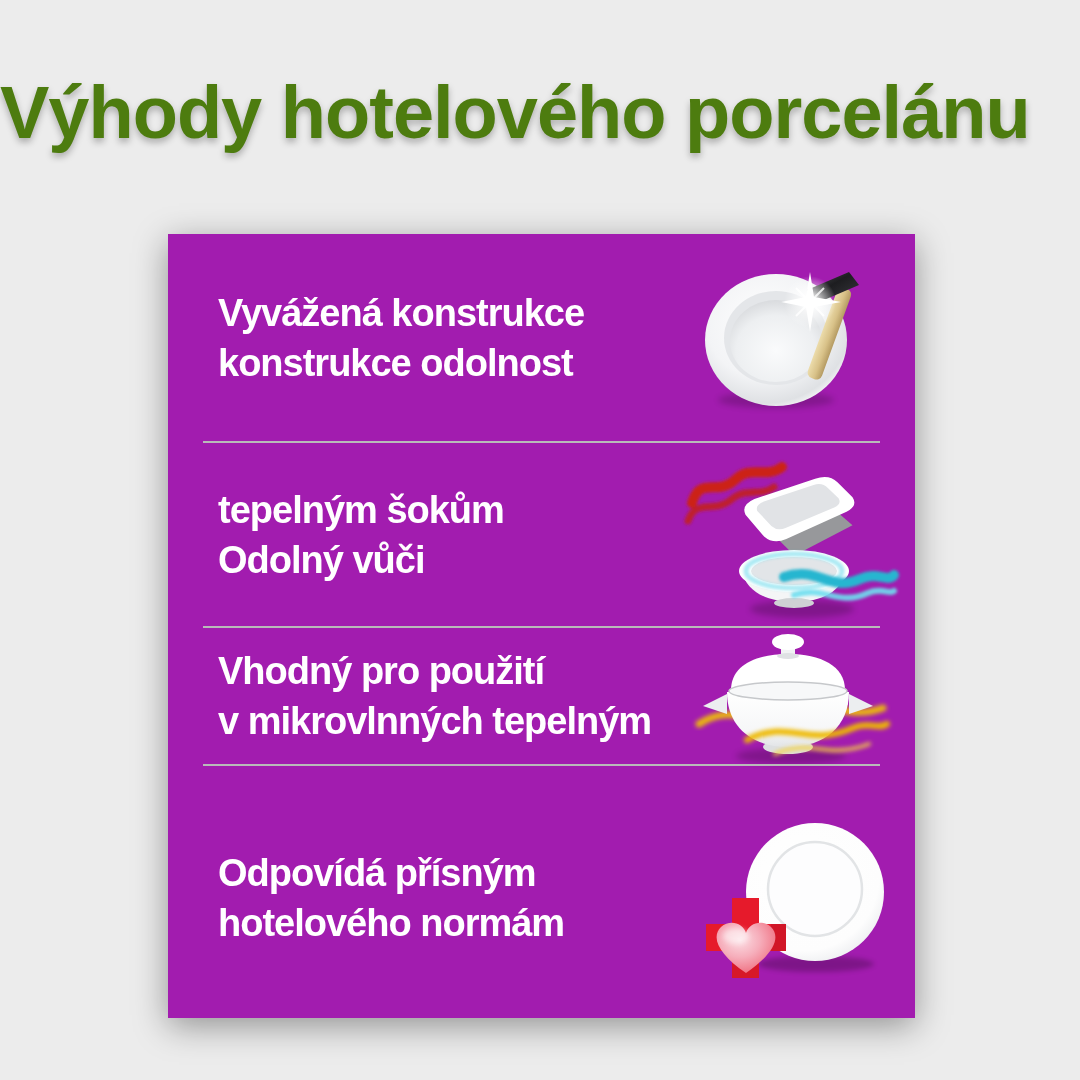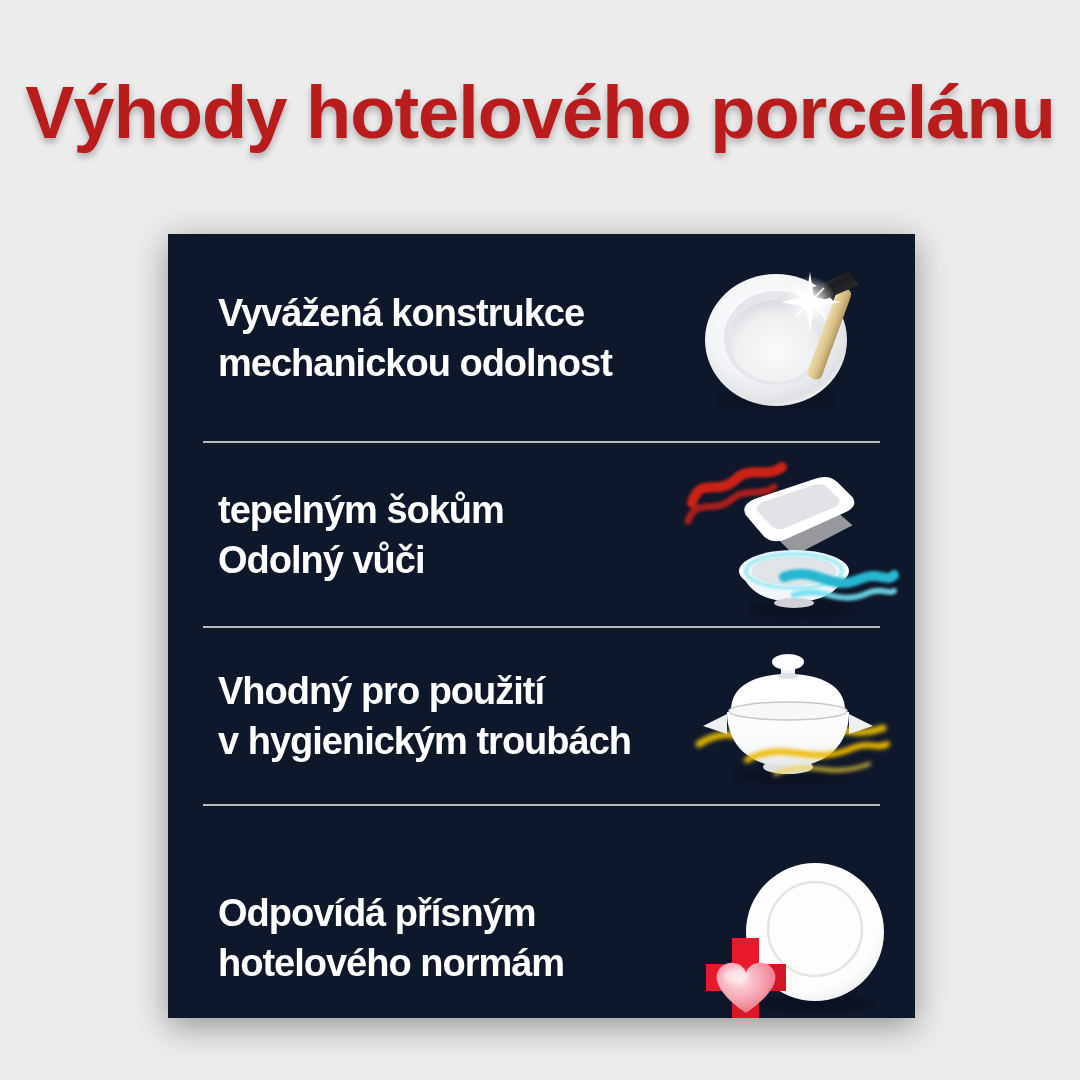--- a/index.html
+++ b/index.html
@@ -3,38 +3,37 @@
 <meta charset="utf-8">
 <style>
   html,body{margin:0;padding:0;}
   body{
     width:1080px;height:1080px;position:relative;overflow:hidden;
     background:#ececec;
     font-family:"Liberation Sans", sans-serif;
   }
   .title{
     position:absolute;left:0;right:0;top:70px;margin:0;
-    text-align:center;
     font-size:74px;font-weight:700;letter-spacing:-1px;
-    color:#b91c1c;
+    color:#4d7c0f;
     text-shadow:0 4px 7px rgba(0,0,0,0.28);
   }
   .card{
     position:absolute;left:168px;top:234px;width:747px;height:784px;
-    background:#0f172a;
+    background:#a21caf;
     box-shadow:0 8px 32px rgba(0,0,0,0.38);
     display:flex;flex-direction:column;
   }
   .row{
     flex:none;display:flex;align-items:center;
     padding:0 10px 0 50px;box-sizing:border-box;overflow:visible;
   }
   .row-1{height:207px}
   .row-2{height:183px}
-  .row-3{height:176px}
+  .row-3{height:136px}
   .row-4{height:264px}
   .row-text{
     flex:1;color:#ffffff;
     font-size:38px;font-weight:700;line-height:50px;letter-spacing:-1px;
   }
   .row-text .line{display:block;white-space:nowrap;}
   .row-icon{
     flex:none;width:228px;display:flex;justify-content:center;align-items:center;
     overflow:visible;
   }
@@ -47,21 +46,21 @@
 </head>
 <body>
 
 <h1 class="title">Výhody hotelového porcelánu</h1>
 
 <div class="card">
 
   <div class="row row-1">
     <div class="row-text">
       <span class="line">Vyvážená konstrukce</span>
-      <span class="line">mechanickou odolnost</span>
+      <span class="line">konstrukce odolnost</span>
     </div>
     <div class="row-icon">
       <svg width="200" height="152" viewBox="0 0 200 152">
         <defs>
           <radialGradient id="i1p" cx="42%" cy="38%" r="68%">
             <stop offset="0%" stop-color="#ffffff"></stop>
             <stop offset="60%" stop-color="#f3f4f6"></stop>
             <stop offset="88%" stop-color="#dfe1e4"></stop>
             <stop offset="100%" stop-color="#fbfbfc"></stop>
           </radialGradient>
@@ -148,21 +147,21 @@
         </g>
       </svg>
     </div>
   </div>
 
   <div class="divider"></div>
 
   <div class="row row-3">
     <div class="row-text">
       <span class="line">Vhodný pro použití</span>
-      <span class="line">v hygienickým troubách</span>
+      <span class="line">v mikrovlnných tepelným</span>
     </div>
     <div class="row-icon">
       <svg width="200" height="160" viewBox="0 0 200 160">
         <defs>
           <filter id="i3b" x="-40%" y="-40%" width="180%" height="180%">
               <feGaussianBlur stdDeviation="2"></feGaussianBlur>
             </filter>
           <filter id="i3b2" x="-60%" y="-60%" width="220%" height="220%">
               <feGaussianBlur stdDeviation="3"></feGaussianBlur>
             </filter>

